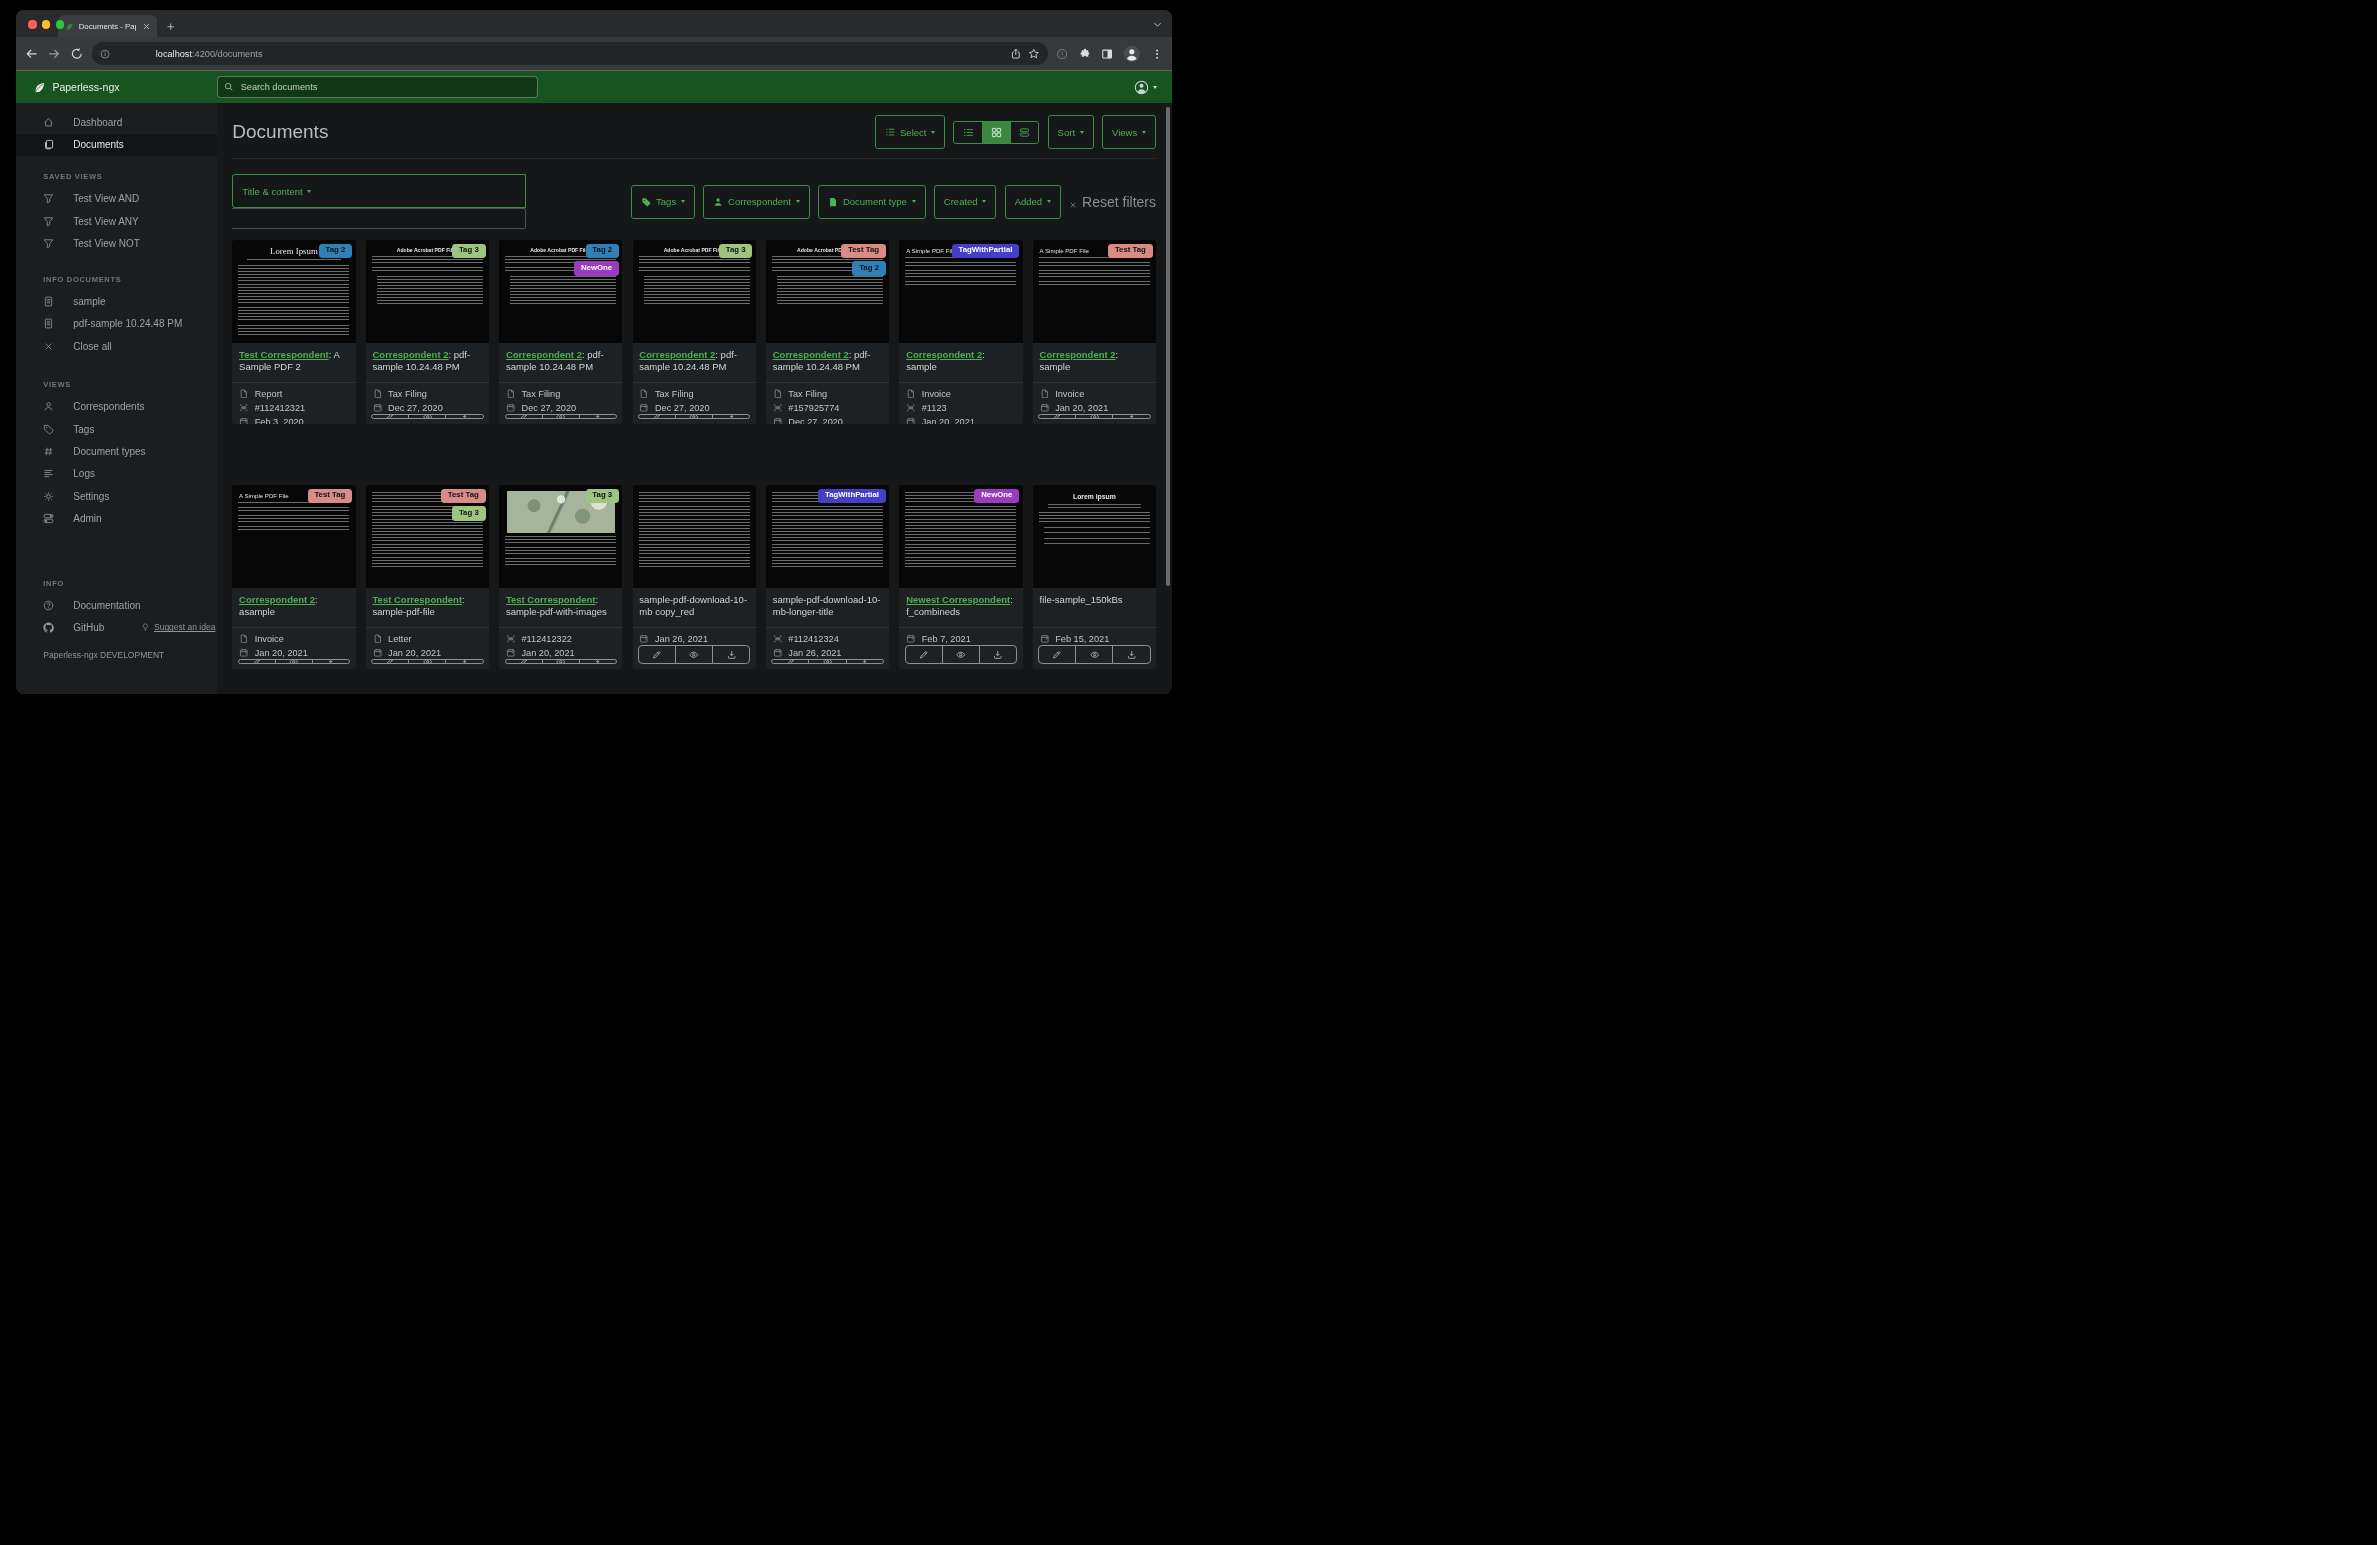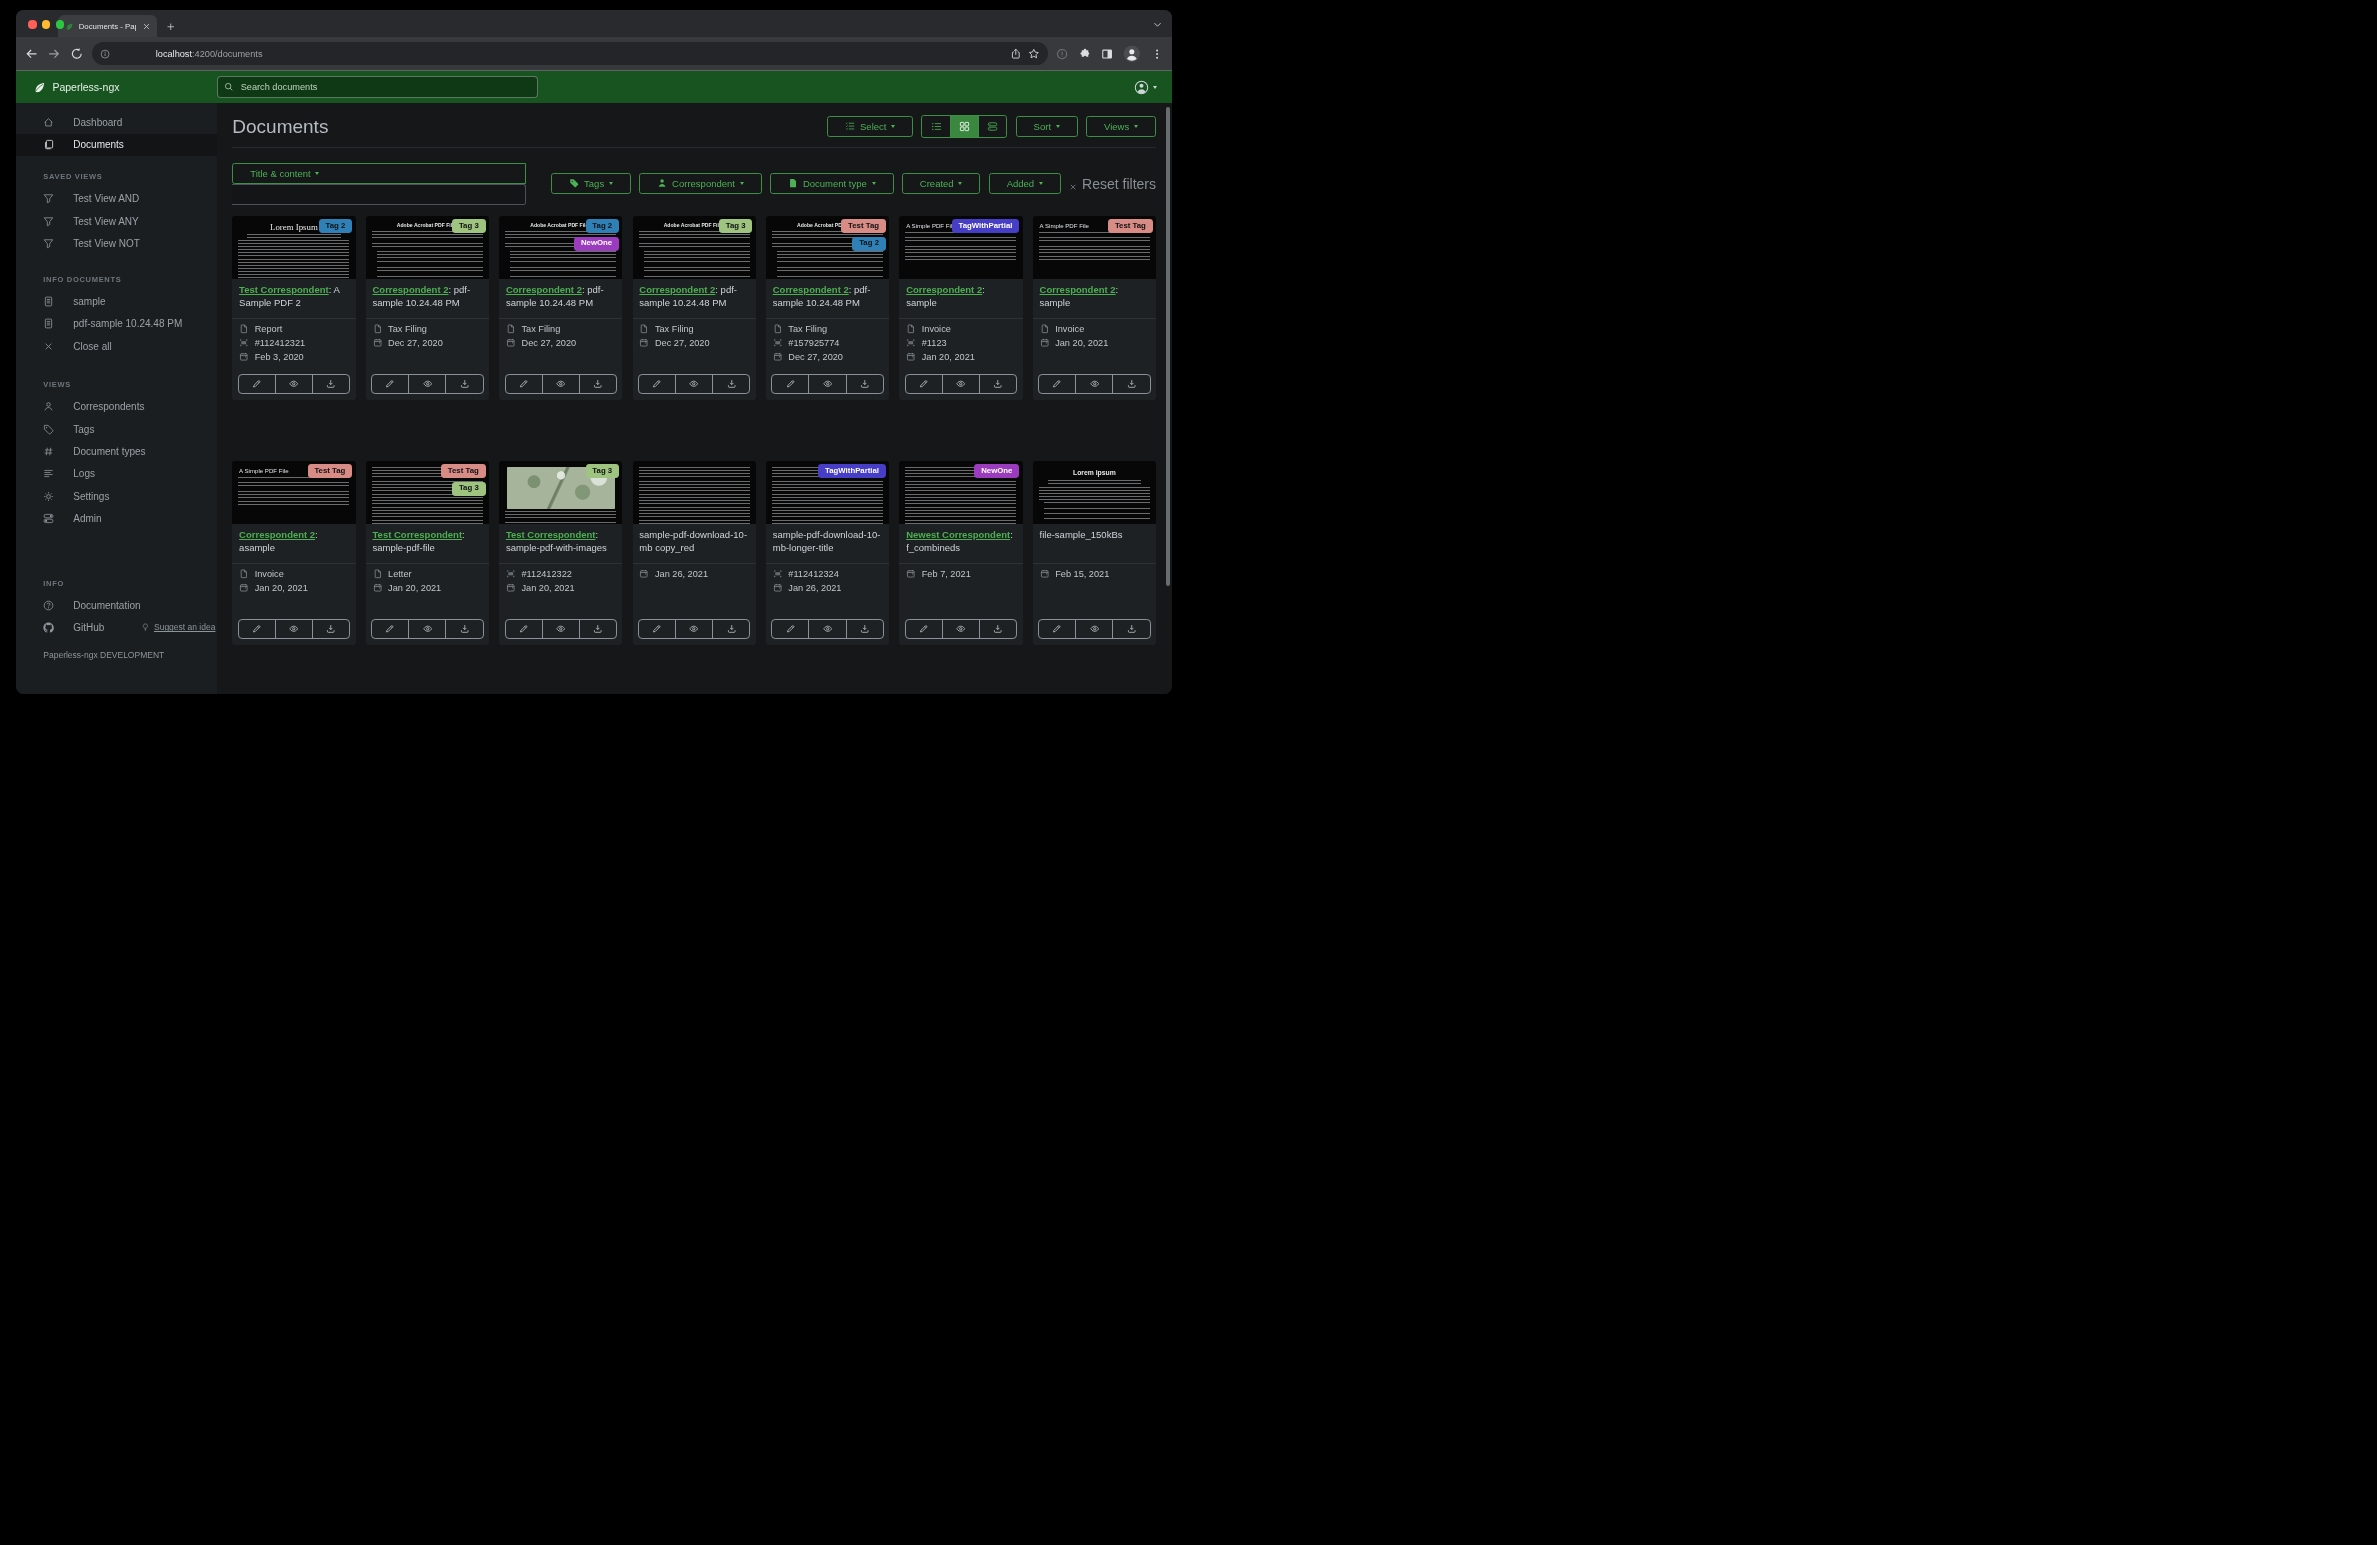--- a/index.html
+++ b/index.html
@@ -55,21 +55,21 @@
   .gh-extra{display:flex;align-items:center;gap:4.1px;margin-left:17.7px;color:#8d959b;font-size:8.5px;text-decoration:underline;}
   .gh-extra .sicon{width:8.8px;height:8.8px;display:flex;}
   .sfooter{padding-left:27px;margin-top:11px;font-size:8.5px;color:#8d959b;}
   
   .main{flex:1;min-width:0;padding:12.2px 16.3px 0 15px;position:relative;}
   .page-head{display:flex;align-items:center;justify-content:space-between;padding-bottom:8.8px;border-bottom:0.7px solid #272a2d;}
   .ptitle{font-size:19px;font-weight:500;color:#b4bbc2;}
   .hctrl{display:flex;align-items:center;gap:8.2px;}
   :root{--bd:#3e8e46;--grtxt:#4db156;--grfill:#3a8740;}
   .gbtn{display:flex;align-items:center;gap:4.8px;border:0.7px solid var(--bd);color:var(--grtxt);background:transparent;
-        border-radius:2.7px;padding:0 17px;height:21px;font-size:9.5px;font-family:inherit;cursor:pointer;}
+        border-radius:2.7px;padding:0 9px;height:34px;font-size:9.5px;font-family:inherit;cursor:pointer;}
   .gbtn .bicon{width:10.2px;height:10.2px;display:flex;}
   .seg{display:flex;border:0.7px solid var(--bd);border-radius:2.7px;overflow:hidden;height:22.4px;box-sizing:border-box;}
   .seg button{border:0;background:transparent;color:var(--grtxt);width:28px;display:flex;align-items:center;justify-content:center;cursor:pointer;border-left:0.7px solid var(--bd);}
   .seg button:first-child{border-left:0;}
   .seg button.on{background:var(--grfill);color:#fff;}
   .seg .bicon{width:11px;height:11px;display:flex;}
   
   .filterrow{margin-top:15px;display:flex;align-items:center;gap:8.2px;}
   .fgroup{display:flex;flex-direction:column;}
   .fgroup .gbtn{border-radius:2.7px 0 0 2.7px;}
@@ -81,21 +81,21 @@
   
   .countrow{margin-top:16.3px;position:relative;height:23px;}
   .count{font-size:10px;color:#ced3d8;line-height:23px;}
   .pager{position:absolute;right:0;top:0;display:flex;border:0.7px solid #41464b;border-radius:4.1px;overflow:hidden;}
   .pager .pg{min-width:31px;height:23px;box-sizing:border-box;display:flex;align-items:center;justify-content:center;
              color:#9aa0a6;font-size:10px;background:transparent;border:0;cursor:pointer;font-family:inherit;}
   .pager .pg.on{background:var(--grfill);color:#fff;}
   
   .grid{margin-top:11px;display:grid;grid-template-columns:repeat(7,1fr);column-gap:10.2px;row-gap:61px;}
   .card{background:#1e2124;border-radius:2.7px;overflow:hidden;display:flex;flex-direction:column;height:184px;}
-  .thumb{height:63px;background:#070708;position:relative;overflow:hidden;flex:0 0 auto;}
+  .thumb{height:103px;background:#070708;position:relative;overflow:hidden;flex:0 0 auto;}
   .tagstack{position:absolute;top:3.4px;right:3.4px;display:flex;flex-direction:column;align-items:flex-end;gap:3.4px;}
   .tagb{font-size:7.8px;font-weight:700;padding:1.7px 6.8px;border-radius:3.4px;line-height:1.4;white-space:nowrap;}
   .th-head{color:#e8eaeb;text-align:center;}
   .th-serif{font-family:"Liberation Serif",serif;font-size:8.8px;margin-top:6.1px;}
   .th-small{font-size:5.1px;font-weight:700;margin-top:6.8px;}
   .th-left{text-align:left;font-size:6.1px;margin:6.8px 6.8px 2px;color:#dfe2e4;}
   .th-med{font-size:6.8px;font-weight:700;margin-top:8.2px;}
   .tl{background:repeating-linear-gradient(180deg,rgba(213,216,219,.48) 0 1px,transparent 1px 3px);margin:2.7px 6.1px 0;}
   .tl.ind{margin-left:11px;}
   .tl.ctr{margin-left:15px;margin-right:15px;}

